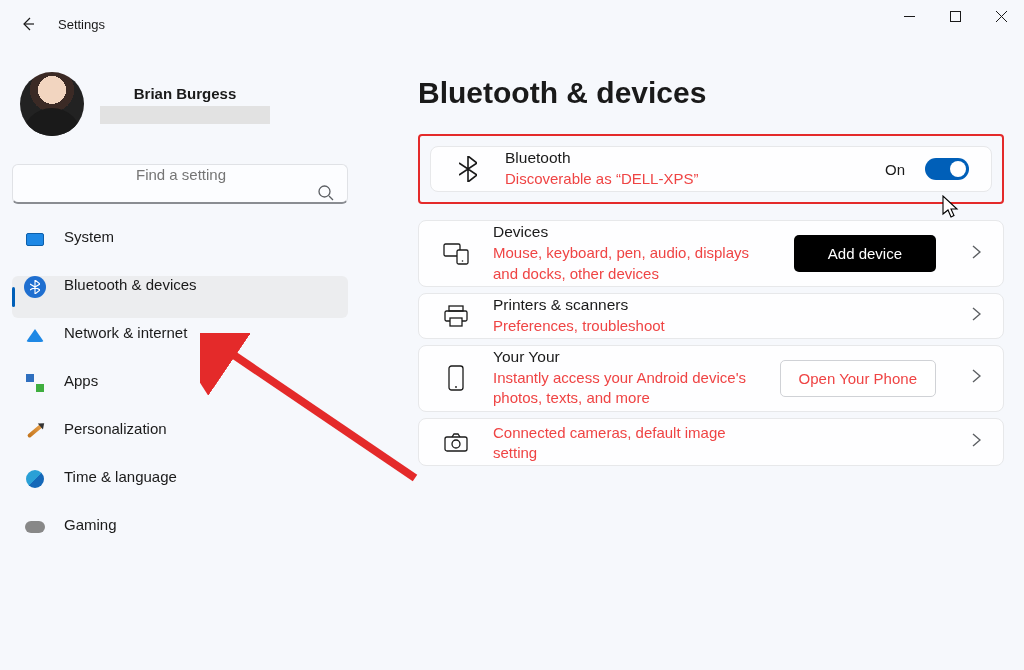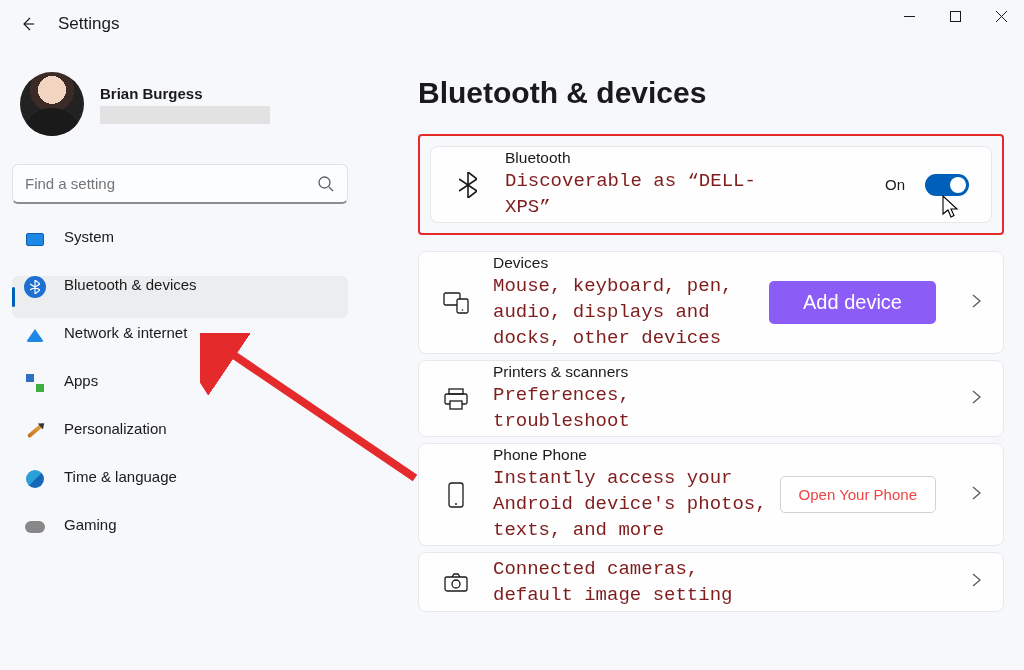--- a/index.html
+++ b/index.html
@@ -19,21 +19,21 @@
       padding: 0 8px;
       position: relative;
     }
     .back-btn {
       width: 40px; height: 40px;
       display: flex; align-items: center; justify-content: center;
       border-radius: 6px;
       cursor: pointer;
     }
     .title-text {
-      font-size: 17px;
+      font-size: 13px;
       margin-left: 10px;
       color: #1a1a1a;
     }
     .window-controls {
       position: absolute; right: 0; top: 0;
       display: flex;
       height: 40px;
     }
     .wc-btn {
       width: 46px; height: 32px;
@@ -69,36 +69,37 @@
       background-color: #c9b8a2;
       position: relative;
       overflow: hidden;
     }
     .avatar::after{
       content:"";
       position:absolute; bottom:-6px; left:50%; transform:translateX(-50%);
       width:60px; height:34px; border-radius:30px 30px 0 0;
       background:#1a1a1a;
     }
-    .profile-text { margin-left: 16px; }
+    .profile-text { margin-left: 16px; text-align: center; }
     .profile-name { font-size: 15px; font-weight: 600; }
     .profile-sub { width: 170px; height: 18px; background: #e2e2e2; margin-top: 4px; }
 
     
     .search {
       position: relative;
       height: 40px;
       background: #fcfdff;
       border: 1px solid #e0e2e6;
       border-bottom: 2px solid #8a8d92;
       border-radius: 6px;
-      display: flex; align-items: center;
+      display: flex; align-items: flex-end;
       padding: 0 12px;
       margin-bottom: 24px;
       color: #5b5e63;
+      flex-direction: column;
     }
     .search input {
       border: none; outline: none; background: transparent;
       font-size: 15px; color: #5b5e63; flex: 1;
     }
     .search-icon { width: 18px; height: 18px; }
 
     
     .nav-item {
       display: flex; align-items: flex-start;
@@ -153,35 +154,35 @@
     }
     .highlight-box {
       border: 2.5px solid #e42a2a;
       border-radius: 4px;
       padding: 10px;
       margin-bottom: 16px;
     }
     .card-icon { width: 30px; height: 30px; margin-right: 22px; display:flex;align-items:center;justify-content:center; color:#1a1a1a;}
     .card-text { flex: 1; }
     .card-title { font-size: 15.5px; font-weight: 400; }
-    .card-sub { font-size: 19px; color: #7f1d1d; margin-top: 2px; max-width: 280px; line-height:1.35;font-family:Liberation Mono, monospace;}
+    .card-sub { font-size: 15px; color: #ef4444; margin-top: 2px; max-width: 280px; line-height:1.35;}
     .card-action { display:flex; align-items:center; gap: 20px; }
 
     .toggle-label { font-size: 15px; }
     .toggle {
       width: 44px; height: 22px; border-radius: 11px;
       background: #005fb8; position: relative; cursor:pointer;
     }
     .toggle::after {
       content:""; position:absolute; right:3px; top:3px; width:16px;height:16px;border-radius:50%;background:#fff;
     }
 
     .btn-primary {
-      background: #8b5cf6; color: #fff; border: none;
-      padding: 10px 34px; border-radius: 5px; font-size: 20px;
+      background: #000000; color: #fff; border: none;
+      padding: 10px 34px; border-radius: 5px; font-size: 15px;
       cursor: pointer;
     }
     .btn-outline {
       background: #fff; border:1px solid #d0d2d6; color:#ef4444;
       padding: 9px 18px; border-radius:5px; font-size:15px; cursor:pointer;
     }
 
     .chev { margin-left: 16px; color:#5c5f63; }
 
     
@@ -358,21 +359,21 @@
     </div>
 
     <div class="card">
       <div class="card-icon">
         <svg width="16" height="26" viewBox="0 0 16 26">
             <rect x="1" y="1" width="14" height="24" rx="2.5" stroke="#1a1a1a" fill="none" stroke-width="1.3"></rect>
             <circle cx="8" cy="22" r="0.9" fill="#1a1a1a"></circle>
           </svg>
       </div>
       <div class="card-text">
-        <div class="card-title">Phone Phone</div>
+        <div class="card-title">Your Your</div>
         <div class="card-sub">Instantly access your Android device's photos, texts, and more</div>
       </div>
       <div class="card-action">
         <button class="btn-outline">Open Your Phone</button>
         <span class="chev"><svg width="9" height="14" viewBox="0 0 9 14">
               <path d="M1 1l7 6-7 6" stroke="#5c5f63" fill="none" stroke-width="1.4"></path>
             </svg></span>
       </div>
     </div>
 

